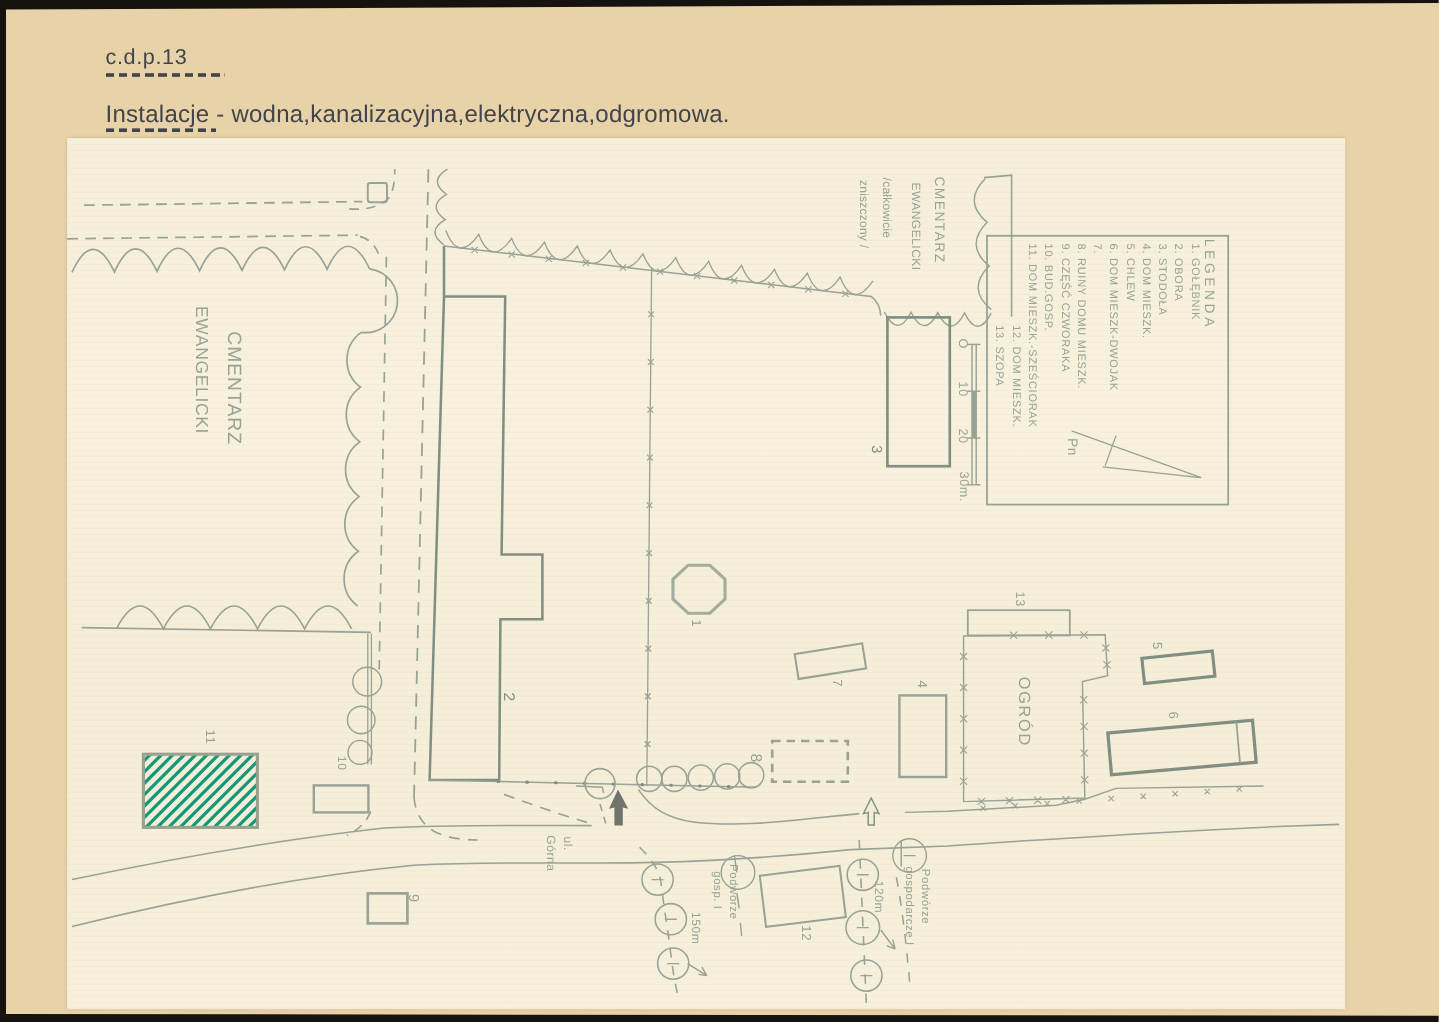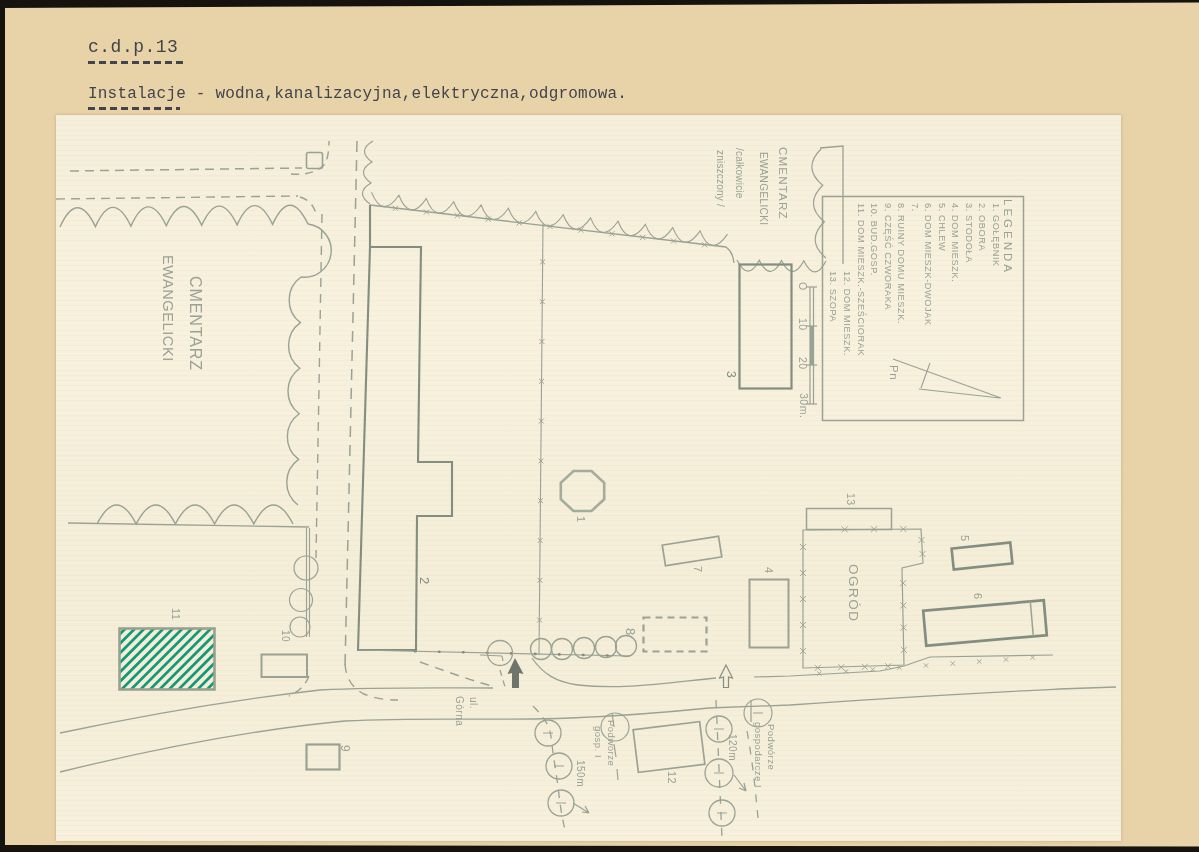--- a/index.html
+++ b/index.html
@@ -1,36 +1,36 @@
 <!DOCTYPE html>
 <html><head>
 <meta charset="utf-8">
 <style>
 html,body{margin:0;padding:0;}
 body{width:1199px;height:852px;position:relative;overflow:hidden;
 background:#e8d2a8;font-family:"Liberation Sans",sans-serif;}
-.mono{font-family:Liberation Mono, monospace;color:#42444c;position:absolute;white-space:pre;}
+.mono{font-family:Liberation Sans, sans-serif;color:#42444c;position:absolute;white-space:pre;}
 .dash{position:absolute;height:3px;
 background:repeating-linear-gradient(90deg,#42444c 0 7px,transparent 7px 11px);}
 #sheet{position:absolute;left:56px;top:115px;width:1065px;height:726px;
 background:
  repeating-linear-gradient(180deg, rgba(214,199,162,0.10) 0 1px, rgba(0,0,0,0) 1px 5px),
  linear-gradient(180deg,#f5eeda 0%,#f7f1de 30%,#f4edd7 65%,#f6f0dc 100%);
 box-shadow:0 0 3px rgba(120,100,60,0.35);}
 </style>
 </head>
 <body>
 
 <div id="sheet"></div>
 
 <div class="mono" style="left:88px;top:37px;font-size:18px;letter-spacing:0.5px;">c.d.p.13</div>
 
 <div class="dash" style="left:88px;top:61px;width:99px;"></div>
 
-<div class="mono" style="left:88px;top:85px;font-size:16px;letter-spacing:0.2px;">Instalacje - wodna,kanalizacyjna,elektryczna,odgromowa.</div>
+<div class="mono" style="left:88px;top:85px;font-size:20px;letter-spacing:0.2px;">Instalacje - wodna,kanalizacyjna,elektryczna,odgromowa.</div>
 
 <div class="dash" style="left:88px;top:107px;width:92px;"></div>
 <svg width="1199" height="852" viewBox="0 0 1199 852" style="position:absolute;left:0;top:0;">
 
 <g stroke="#99a295" stroke-width="1.4" fill="none">
 <path d="M60.0,227.0 Q77.3,188.8 95.4,226.6 Q112.7,188.4 130.9,226.1 Q148.1,187.9 166.3,225.7 Q183.5,187.5 201.7,225.3 Q219.0,187.1 237.1,224.9 Q254.4,186.6 272.6,224.4 Q289.8,186.2 308.0,224.0"></path>
 <path d="M308,224 A26,26 0 0 1 301,277"></path>
 <path d="M301.0,277.0 A28.3,28.3 0 0 0 300.4,322.6 A28.3,28.3 0 0 0 299.8,368.2 A28.3,28.3 0 0 0 299.2,413.8 A28.3,28.3 0 0 0 298.6,459.4 A28.3,28.3 0 0 0 298.0,505.0"></path>
 <path d="M97.0,524.0 Q116.6,486.0 136.2,524.0 Q155.8,486.0 175.4,524.0 Q195.0,486.0 214.6,524.0 Q234.2,486.0 253.8,524.0 Q273.4,486.0 293.0,524.0"></path>
 </g>

